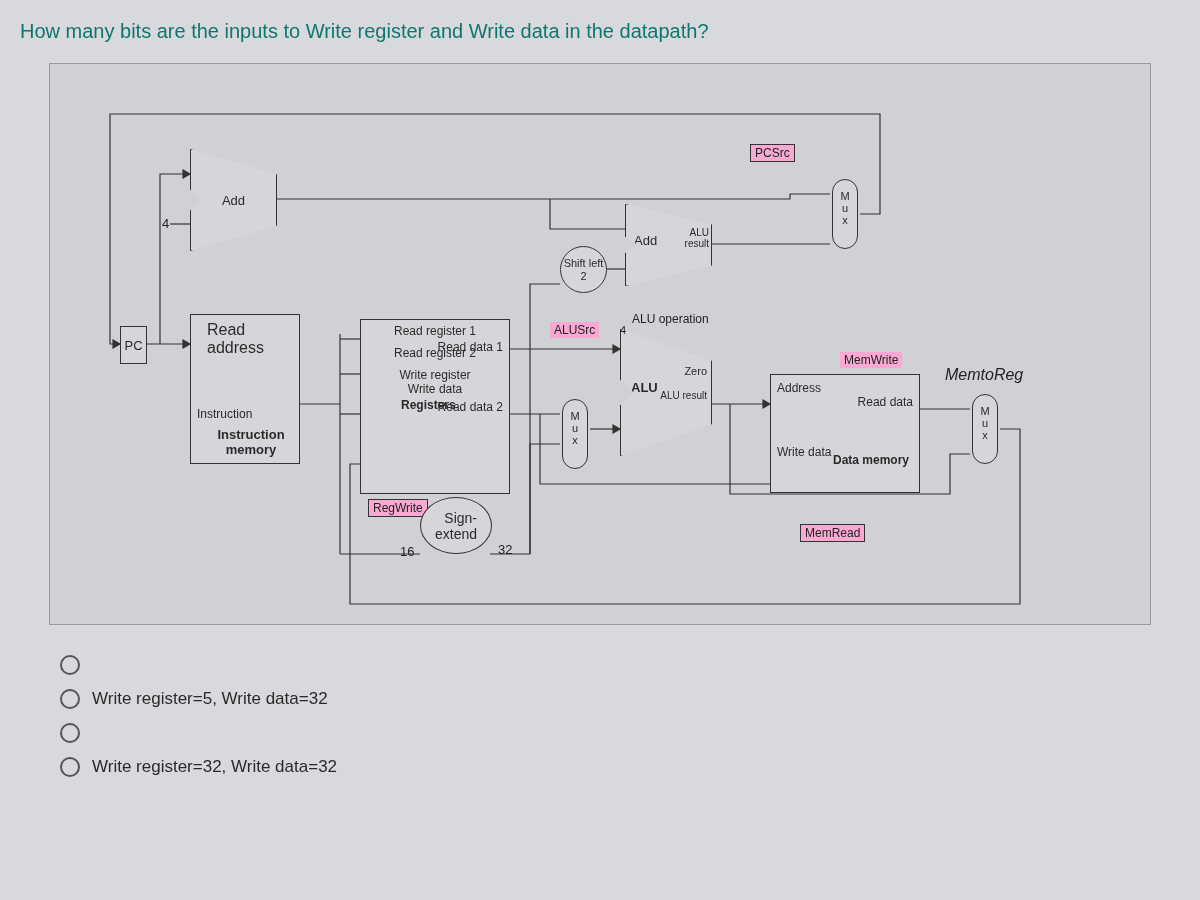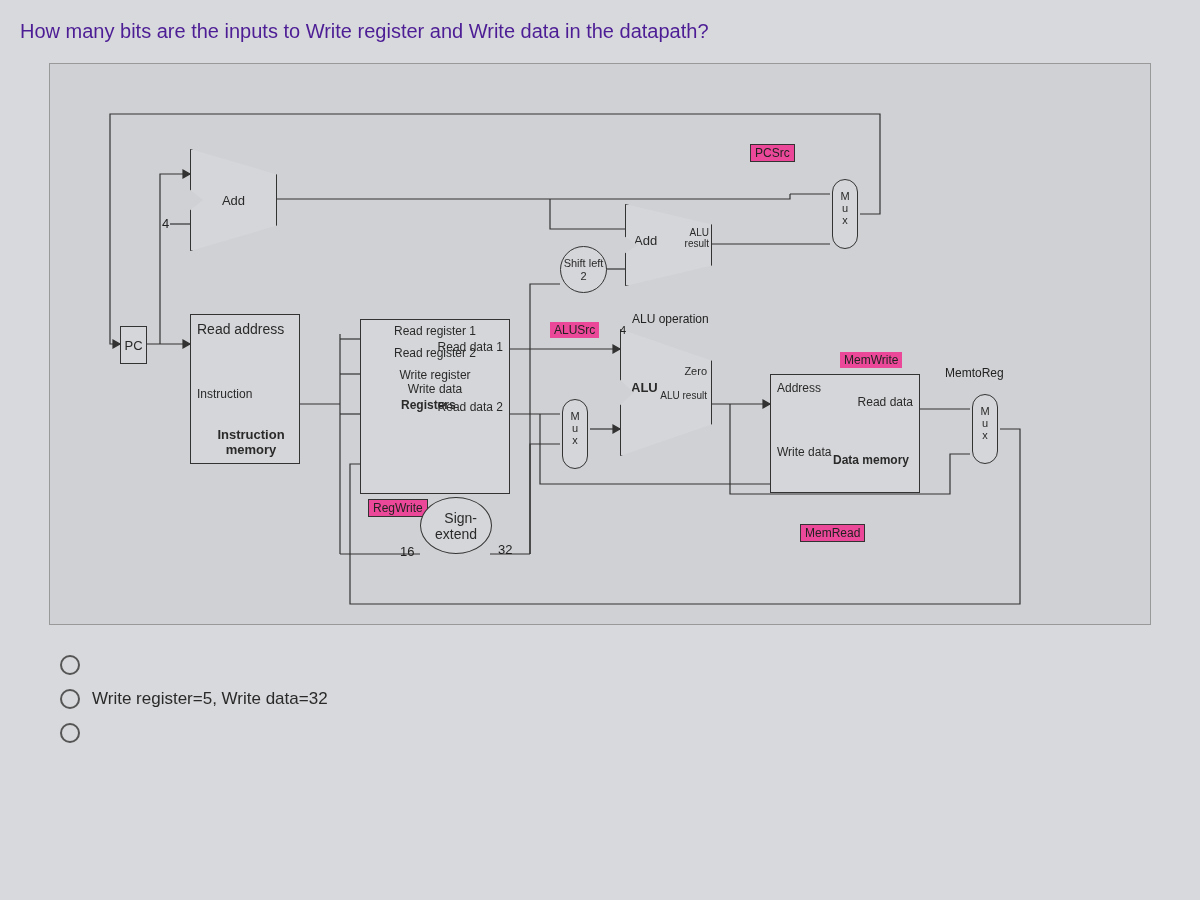--- a/index.html
+++ b/index.html
@@ -8,21 +8,21 @@
     font-family: Arial, sans-serif;
     background: #d8d9dc;
     color: #2a2a2a;
     width: 1200px;
     height: 900px;
     box-sizing: border-box;
   }
   .question {
     font-size: 20px;
     margin-bottom: 20px;
-    color: #4c1d95;
+    color: #0f766e;
   }
   .diagram-container {
     position: relative;
     width: 1100px;
     height: 560px;
     margin: 0 auto 30px;
     background: #d0d1d4;
     border: 1px solid #999;
   }
   .block {
@@ -41,21 +41,21 @@
   }
   .label {
     position: absolute;
     font-size: 13px;
     color: #222;
   }
   .ctrl {
     border: 1px solid #333;
     padding: 1px 4px;
     font-size: 12px;
-    background: #ec4899;
+    background: #f9a8d4;
   }
   .mux {
     position: absolute;
     width: 26px;
     height: 70px;
     border: 1.5px solid #333;
     border-radius: 13px;
     font-size: 11px;
     text-align: center;
     line-height: 1.1;
@@ -161,21 +161,21 @@
   </svg>
 
   <div class="block" style="left:70px;top:262px;width:25px;height:36px;">PC</div>
 
   <div class="block" style="left:140px;top:85px;width:85px;height:100px;clip-path:polygon(0 0,100% 25%,100% 75%,0 100%,0 60%,15% 50%,0 40%);display:flex;">
       <span>Add</span>
     </div>
   <div class="label" style="left:112px;top:152px;">4</div>
 
   <div class="block" style="left:140px;top:250px;width:110px;height:150px;justify-content:flex-start;align-items:flex-start;padding:6px;box-sizing:border-box;text-align:left;">
-    <div style="font-size:14px;">Read address</div>
+    <div style="font-size:16px;margin-left:10px;">Read address</div>
     <div style="margin-top:50px;font-size:12px;">Instruction</div>
     <div style="position:absolute;bottom:6px;width:100%;text-align:center;font-weight:bold;">Instruction memory</div>
   </div>
 
   <div class="block" style="left:310px;top:255px;width:150px;height:175px;text-align:left;align-items:center;justify-content:flex-start;padding:4px;box-sizing:border-box;font-size:12px;">
     <div style="margin-bottom:8px;">Read register 1</div>
     <div style="margin-bottom:8px;">Read register 2</div>
     <div style="">Write register</div>
     <div>Write data</div>
     <div style="position:absolute;right:6px;top:20px;text-align:right;">Read data 1</div>
@@ -220,28 +220,32 @@
     <div>Write data</div>
     <div style="position:absolute;right:6px;top:20px;text-align:right;">Read data</div>
     <div style="position:absolute;right:10px;bottom:25px;font-weight:bold;text-align:center;">Data memory</div>
   </div>
   <div class="label ctrl" style="left:790px;top:288px;border:none;">MemWrite</div>
   <div class="label ctrl" style="left:750px;top:460px;">MemRead</div>
 
   <div class="mux" style="left:922px;top:330px;white-space:pre;">M
 u
 x</div>
-  <div class="label" style="left:895px;top:302px;font-size:12px;">MemtoReg</div>
+  <div class="label" style="left:895px;top:302px;font-size:16px;font-style:italic;">MemtoReg</div>
 
 </div>
 
 <div class="options">
   <div class="option">
     <span class="radio"></span>
   </div>
   <div class="option">
     <span class="radio"></span>
     <span>Write register=5, Write data=32</span>
   </div>
   <div class="option">
     <span class="radio"></span>
   </div>
+  <div class="option">
+    <span class="radio"></span>
+    <span>Write register=32, Write data=32</span>
+  </div>
 </div>
 
 </body></html>

